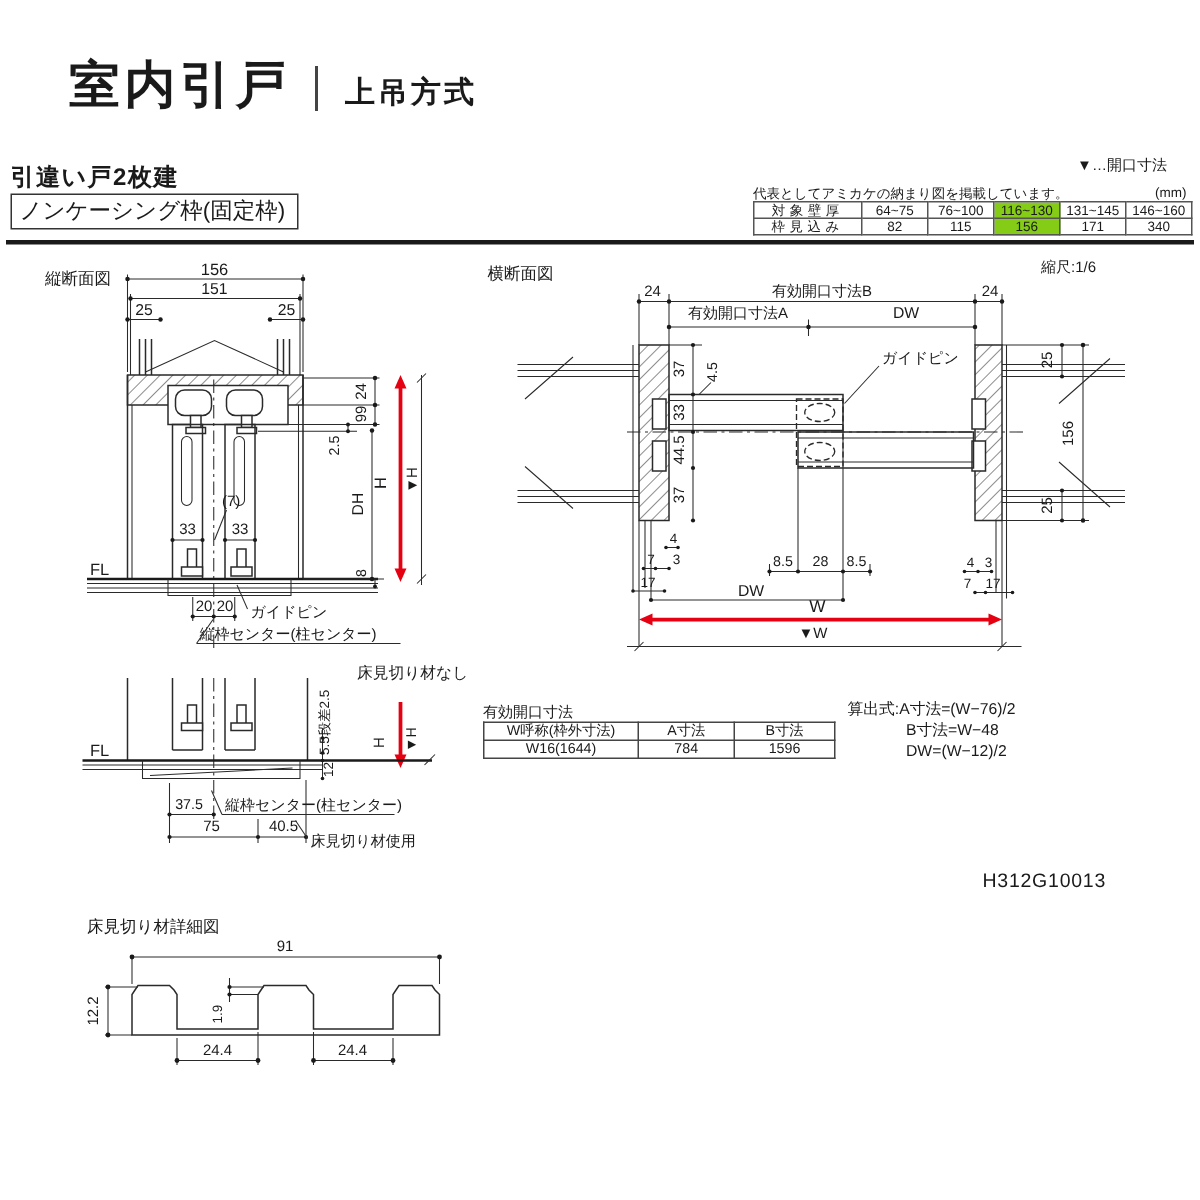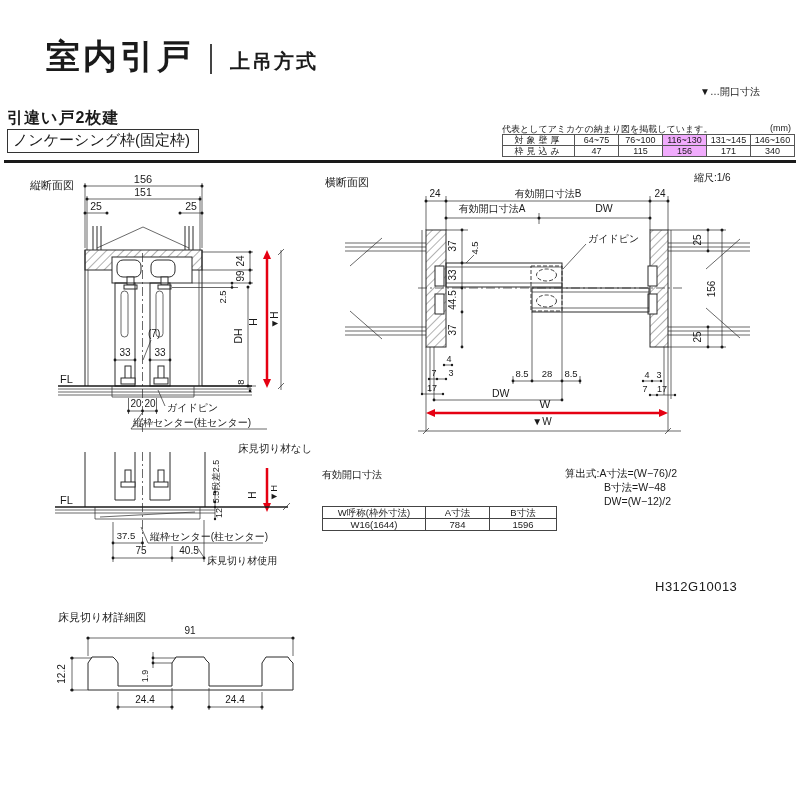--- a/index.html
+++ b/index.html
@@ -11,21 +11,21 @@
   .vrule{width:2px;background:#444;}
   .note-small{font-size:9px;}
   .opening-note{font-size:10px;}
   .doortype{font-size:16px;font-weight:bold;letter-spacing:1px;}
   .frametype{font-size:15px;font-weight:normal;border:1.3px solid #333;padding:1px 8px 2px 5px;display:inline-block;}
   .mainrule{height:2.5px;background:#1a1a1a;}
   table{border-collapse:collapse;}
   .walltbl{font-size:9px;padding-left:36px;}
   .walltbl td{border:1px solid #555;text-align:center;height:10px;padding:0 1px;line-height:10px;}
   .walltbl td.lab{letter-spacing:3px;}
-  .walltbl td.hl{background:#f0abfc;}
+  .walltbl td.hl{background:#84cc16;}
   .opentbl{font-size:9.5px;}
   .opentbl td{border:1px solid #444;text-align:center;height:11px;padding:0 2px;line-height:11px;}
   .formula{font-size:10.5px;line-height:14px;}
   .doccode{font-size:13px;letter-spacing:0.5px;}
   svg text{fill:#1a1a1a;font-family:"Liberation Sans","DejaVu Sans",sans-serif;}
   svg .ln{stroke:#2a2a2a;stroke-width:1;fill:none;}
   svg .thin{stroke:#2a2a2a;stroke-width:0.7;fill:none;}
   svg .thk{stroke:#1a1a1a;stroke-width:1.6;fill:none;}
   svg .dd{stroke:#2a2a2a;stroke-width:0.7;fill:none;stroke-dasharray:9 3 2 3;}
   svg .dash{stroke:#2a2a2a;stroke-width:0.9;fill:none;stroke-dasharray:4 2;}
@@ -34,21 +34,21 @@
   svg .dot{fill:#1a1a1a;stroke:none;}
   svg .wh{fill:#ffffff;stroke:#2a2a2a;stroke-width:1;}
 </style>
 </head>
 <body>
 
 <div class="abs title" style="left:46px;top:34px;">室内引戸</div>
 <div class="abs vrule" style="left:210px;top:44px;height:30px;"></div>
 <div class="abs subtitle" style="left:230px;top:48px;">上吊方式</div>
 
-<div class="abs opening-note" style="left:700px;top:85px;width:96px;text-align:left;">▼…開口寸法</div>
+<div class="abs opening-note" style="left:700px;top:103px;width:96px;text-align:center;">▼…開口寸法</div>
 
 <div class="abs doortype" style="left:7px;top:108px;">引違い戸2枚建</div>
 <div class="abs" style="left:7px;top:129px;">
   <span class="frametype">ノンケーシング枠(固定枠)</span>
 </div>
 
 <div class="abs note-small" style="left:502px;top:123px;">代表としてアミカケの納まり図を掲載しています。</div>
 <div class="abs note-small" style="left:770px;top:123px;">(mm)</div>
 
 <table class="abs walltbl" style="left:502px;top:134px;">
@@ -64,21 +64,21 @@
       <tr>
     <td class="lab">対象壁厚</td>
     <td>64~75</td>
     <td>76~100</td>
     <td class="hl">116~130</td>
     <td>131~145</td>
     <td>146~160</td>
   </tr>
   <tr>
     <td class="lab">枠見込み</td>
-    <td>47</td>
+    <td>82</td>
     <td>115</td>
     <td class="hl">156</td>
     <td>171</td>
     <td>340</td>
   </tr>
 </tbody>
   </table>
 
 <div class="abs mainrule" style="left:4px;top:160px;width:792px;"></div>
 
@@ -374,21 +374,21 @@
     <circle class="dot" cx="118" cy="707" r="1.6"></circle>
       <circle class="dot" cx="172" cy="707" r="1.6"></circle>
     <circle class="dot" cx="209" cy="707" r="1.6"></circle>
       <circle class="dot" cx="262" cy="707" r="1.6"></circle>
     <text x="145" y="703" font-size="10" text-anchor="middle">24.4</text>
     <text x="235" y="703" font-size="10" text-anchor="middle">24.4</text>
   </g>
 </svg>
 
 <div class="abs" style="left:322px;top:468px;font-size:10px;">有効開口寸法</div>
-<table class="abs opentbl" style="left:322px;top:506px;">
+<table class="abs opentbl" style="left:322px;top:481px;">
   <colgroup>
       <col style="width:103px">
       <col style="width:64px">
       <col style="width:67px">
     </colgroup>
   <tbody>
       <tr>
     <td>W呼称(枠外寸法)</td>
     <td>A寸法</td>
     <td>B寸法</td>

